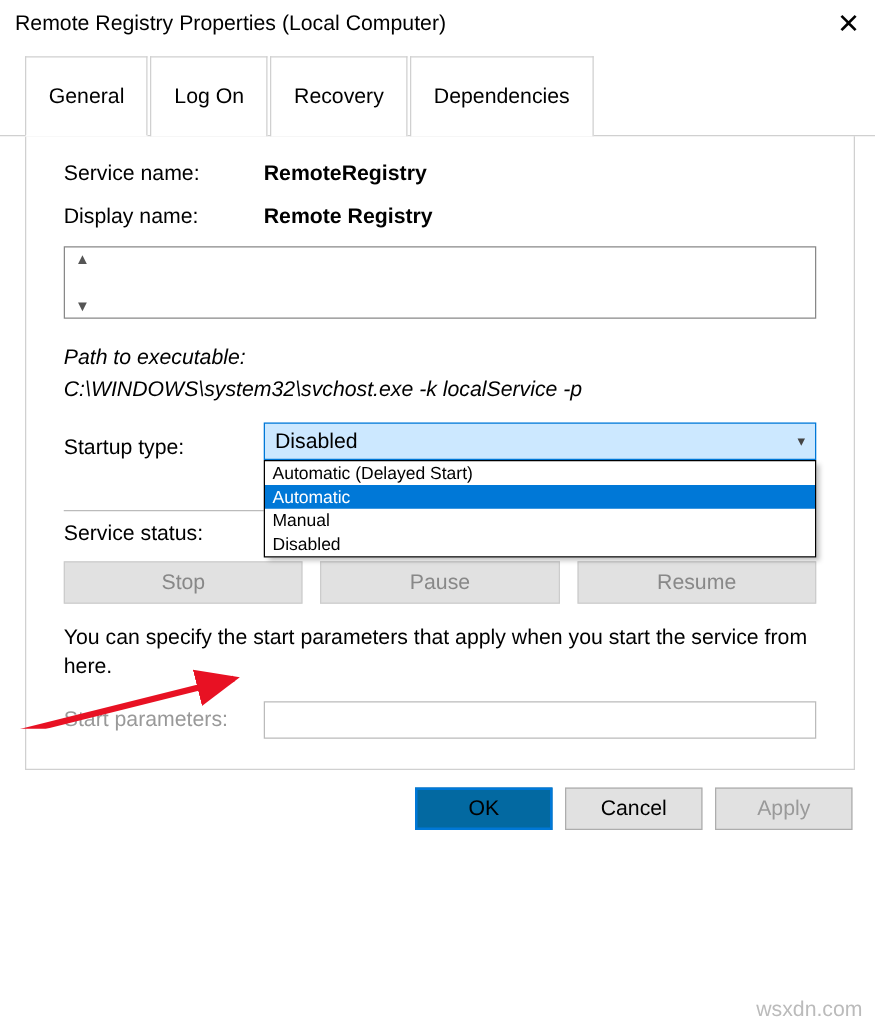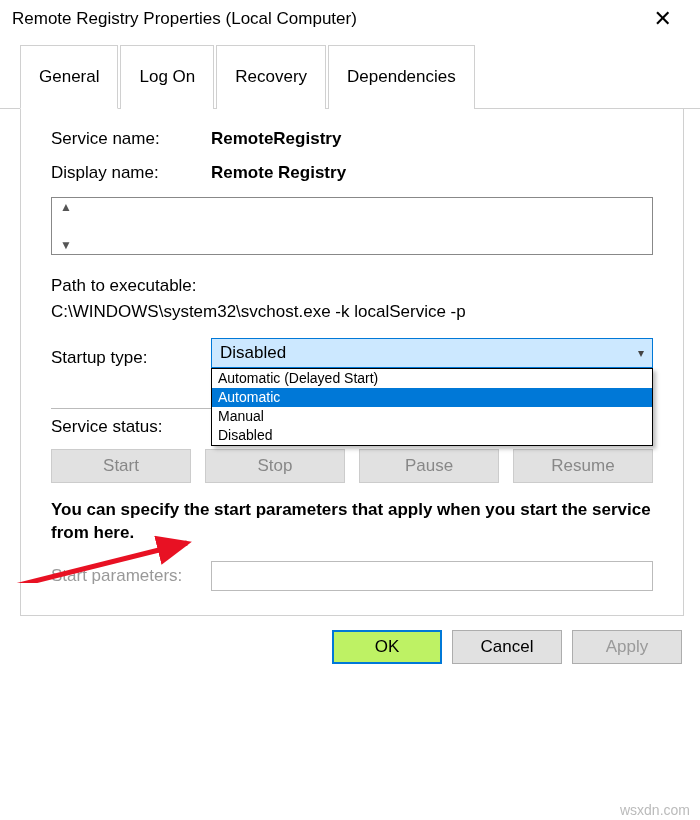--- a/index.html
+++ b/index.html
@@ -1,51 +1,51 @@
 <!DOCTYPE html>
 <html><head>
   <meta charset="utf-8">
   <style>
     * { box-sizing: border-box; font-family: 'Segoe UI', Tahoma, sans-serif; }
     body { margin: 0; width: 700px; height: 820px; background: #fff; position: relative; overflow: hidden; }
-    .titlebar { display: flex; align-items: center; justify-content: space-between; padding: 8px 20px 4px 12px; }
+    .titlebar { display: flex; align-items: center; justify-content: space-between; padding: 8px 4px 4px 12px; }
     .title { font-size: 17px; color: #000; }
     .close-btn { font-size: 22px; font-weight: 300; cursor: pointer; padding: 0 8px; line-height: 1; }
     .tabstrip { display: flex; padding: 10px 16px 0 20px; border-bottom: 1px solid #d0d0d0; position: relative; }
     .tab { padding: 21px 18px; font-size: 17px; border: 1px solid #d0d0d0; border-bottom: none; margin-right: 2px; background: #fff; cursor: pointer; position: relative; top: 1px; }
     .tab.active { background: #fff; border-bottom: 1px solid #fff; z-index: 2; }
     .content { padding: 20px 30px 10px 30px; border: 1px solid #d0d0d0; border-top: none; margin: 0 16px 14px 20px; position: relative; }
     .row { display: flex; align-items: flex-end; margin-bottom: 14px; font-size: 17px; }
     .label { width: 160px; flex-shrink: 0; }
     .value { flex: 1; font-weight: bold; }
     .desc-box { flex: 1; border: 1px solid #888; padding: 2px 4px; height: 58px; display: flex; }
     .desc-text { flex: 1; font-size: 17px; line-height: 1.3; }
     .desc-scroll { width: 20px; display: flex; flex-direction: column; justify-content: space-between; align-items: center; font-size: 12px; color: #555; }
     .desc-scroll span { cursor: pointer; }
-    .path-block { margin: 18px 0 14px 0; font-size: 17px; line-height: 1.5; }
+    .path-block { margin: 18px 0 14px 0; font-size: 17px; line-height: 1.5; font-style: italic; }
     .combo-wrap { position: relative; flex: 1; }
     .combo { width: 100%; height: 30px; border: 1px solid #0078d7; background: #cce8ff; display: flex; align-items: center; justify-content: space-between; padding: 0 8px; font-size: 17px; cursor: pointer; }
     .combo-arrow { font-size: 12px; color: #444; }
     .dropdown { position: absolute; left: 0; right: 0; top: 30px; border: 1px solid #000; background: #fff; z-index: 10; box-shadow: 3px 3px 4px rgba(0,0,0,0.25); }
     .option { padding: 0 6px; font-size: 14px; line-height: 1.35; cursor: pointer; }
     .option.selected { background: #0078d7; color: #ffffff; }
     .rule { border: none; border-top: 1px solid #bbb; margin: 40px 0 8px 0; width: 40%; margin-left: 0; }
     .status-row { display: flex; font-size: 17px; margin-bottom: 12px; }
     .btnrow { display: flex; gap: 14px; margin-bottom: 16px; }
     .svc-btn { flex: 1; height: 34px; background: #e1e1e1; color: #888; border: 1px solid #ccc; font-size: 17px; cursor: default; }
-    .spec-text { font-size: 17px; line-height: 1.35; margin-bottom: 16px; font-weight: bold; }
+    .spec-text { font-size: 17px; line-height: 1.35; margin-bottom: 16px; }
     .param-row { display: flex; align-items: center; font-size: 17px; margin-bottom: 14px; }
     .param-row .label { color: #999; }
     .param-input { flex: 1; height: 30px; border: 1px solid #bbb; padding: 0 4px; font-size: 17px; }
     .footer { display: flex; justify-content: flex-end; gap: 10px; padding: 0 18px 14px 0; }
     .dlg-btn { width: 110px; height: 34px; font-size: 17px; border: 1px solid #adadad; background: #e1e1e1; cursor: pointer; }
-    .dlg-btn.primary { border: 2px solid #0078d7; background: #bef264; }
+    .dlg-btn.primary { border: 2px solid #0078d7; background: #0369a1; }
     .dlg-btn.disabled { color: #9a9a9a; cursor: default; }
     .arrow-svg { position: absolute; left: -34px; top: 374px; z-index: 20; pointer-events: none; }
-    .watermark { position: absolute; right: 10px; bottom: 2px; font-size: 14px; color: #bbb; }
+    .watermark { position: absolute; right: 10px; bottom: 2px; font-size: 17px; color: #bbb; }
   </style>
 </head>
 <body>
 
 <div class="titlebar">
   <span class="title">Remote Registry Properties (Local Computer)</span>
   <span class="close-btn">✕</span>
 </div>
 
 <div class="tabstrip">
@@ -107,21 +107,20 @@
   </div>
 
   <hr class="rule">
 
   <div class="status-row">
     <div class="label">Service status:</div>
     <div>Stopped</div>
   </div>
 
   <div class="btnrow">
-    <button class="svc-btn">Start</button>
     <button class="svc-btn">Stop</button>
     <button class="svc-btn">Pause</button>
     <button class="svc-btn">Resume</button>
   </div>
 
   <div class="spec-text">You can specify the start parameters that apply when you start the service from here.</div>
 
   <div class="param-row">
     <div class="label">Start parameters:</div>
     <input class="param-input" type="text" style="">

